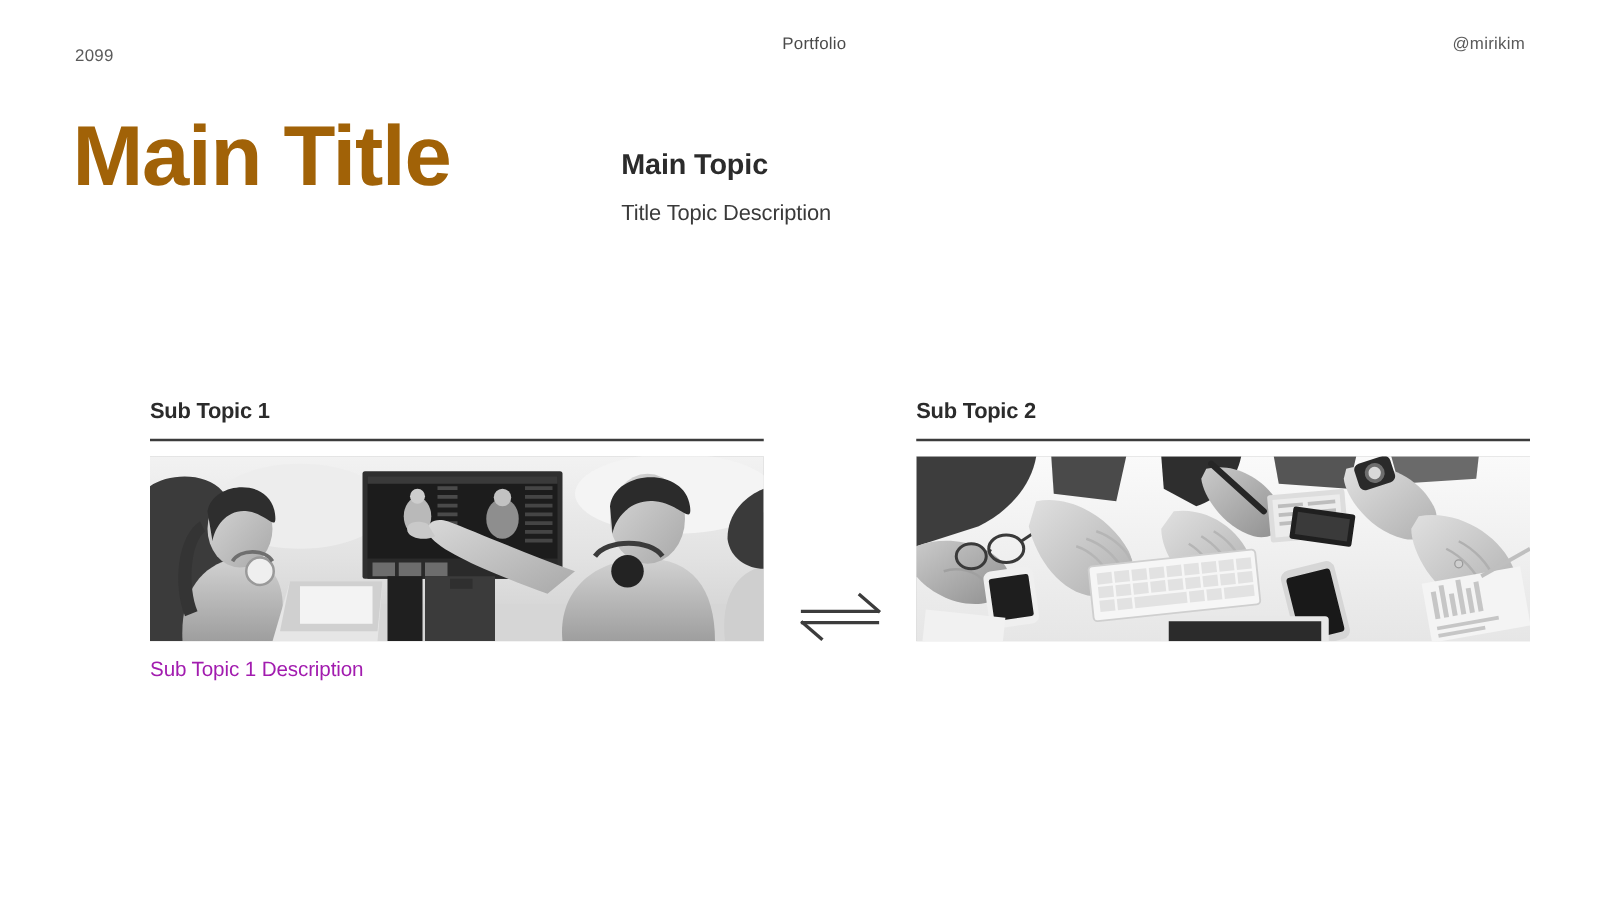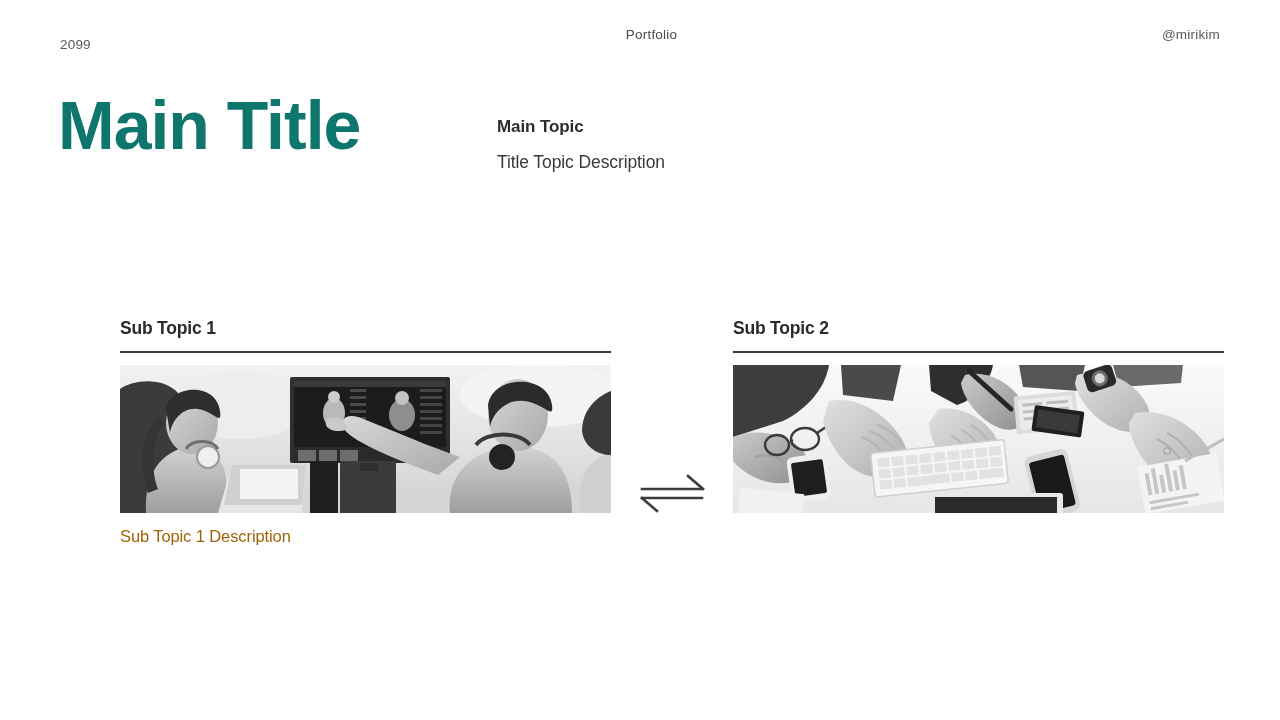--- a/index.html
+++ b/index.html
@@ -72,21 +72,21 @@
     white-space: nowrap;
   }
 
   .topic-block {
     position: absolute;
     left: 497px;
     top: 115px;
     width: 520px;
   }
   .topic-title {
-    font-size: 17px;
+    font-size: 23px;
     font-weight: 700;
     color: #2b2b2b;
     line-height: 1.4;
     letter-spacing: -0.1px;
   }
   .topic-desc {
     margin-top: 11px;
     font-size: 17.5px;
     font-weight: 400;
     color: #3a3a3a;
@@ -132,21 +132,21 @@
     overflow: hidden;
     position: relative;
     background: #cfcfcf;
     filter: grayscale(100%);
   }
 
   .col-desc {
     margin-top: 14px;
     font-size: 16.5px;
     font-weight: 400;
-    color: #a16207;
+    color: #a21caf;
     letter-spacing: -0.1px;
   }
 
   
   .exchange {
     position: absolute;
     left: 622px;
     top: 152px;
     width: 70px;
     height: 46px;
@@ -160,21 +160,21 @@
 <body>
 
 <div class="slide" style="background: rgb(255, 255, 255);">
 
   <div class="slide-header">
     <div class="hdr-left">2099</div>
     <div class="hdr-center">Portfolio</div>
     <div class="hdr-right">@mirikim</div>
   </div>
 
-  <div class="main-title" style="color: #0f766e;">Main Title</div>
+  <div class="main-title" style="color: #a16207;">Main Title</div>
 
   <div class="topic-block">
     <div class="topic-title">Main Topic</div>
     <div class="topic-desc">Title Topic Description</div>
   </div>
 
   <div class="compare">
 
     <div class="col col-left">
       <div class="col-heading">Sub Topic 1</div>

